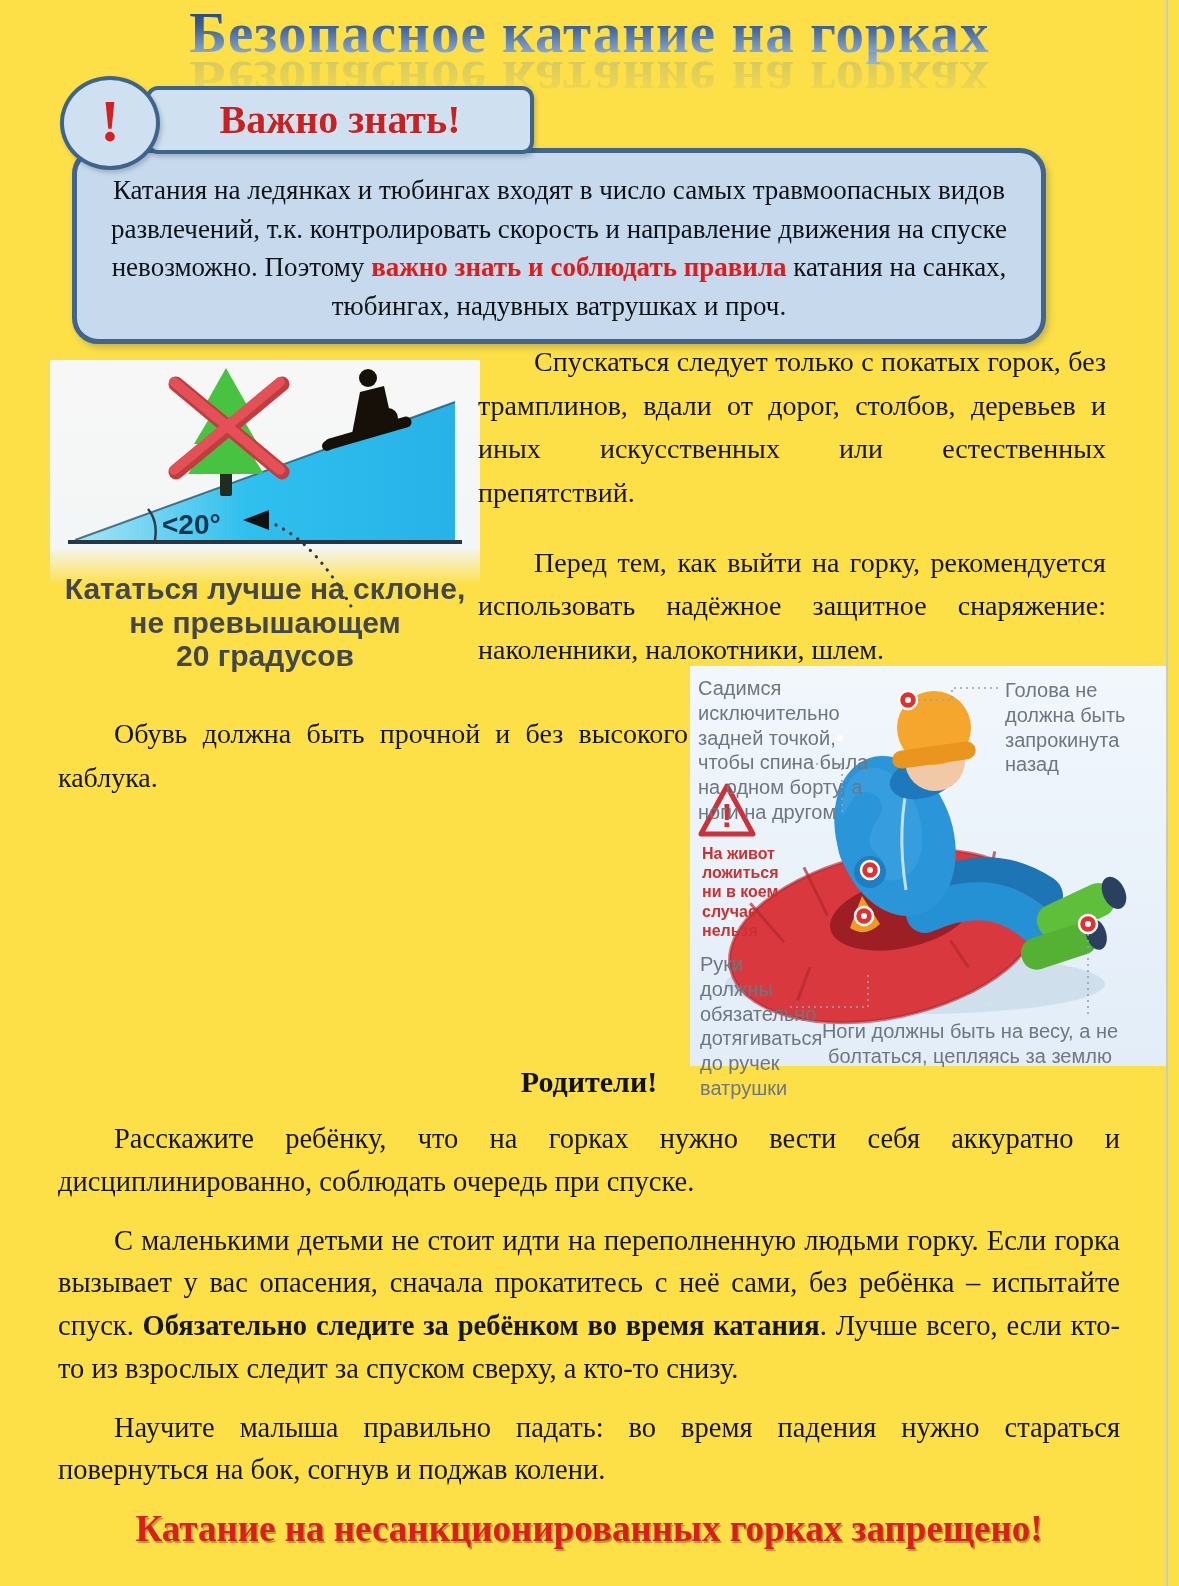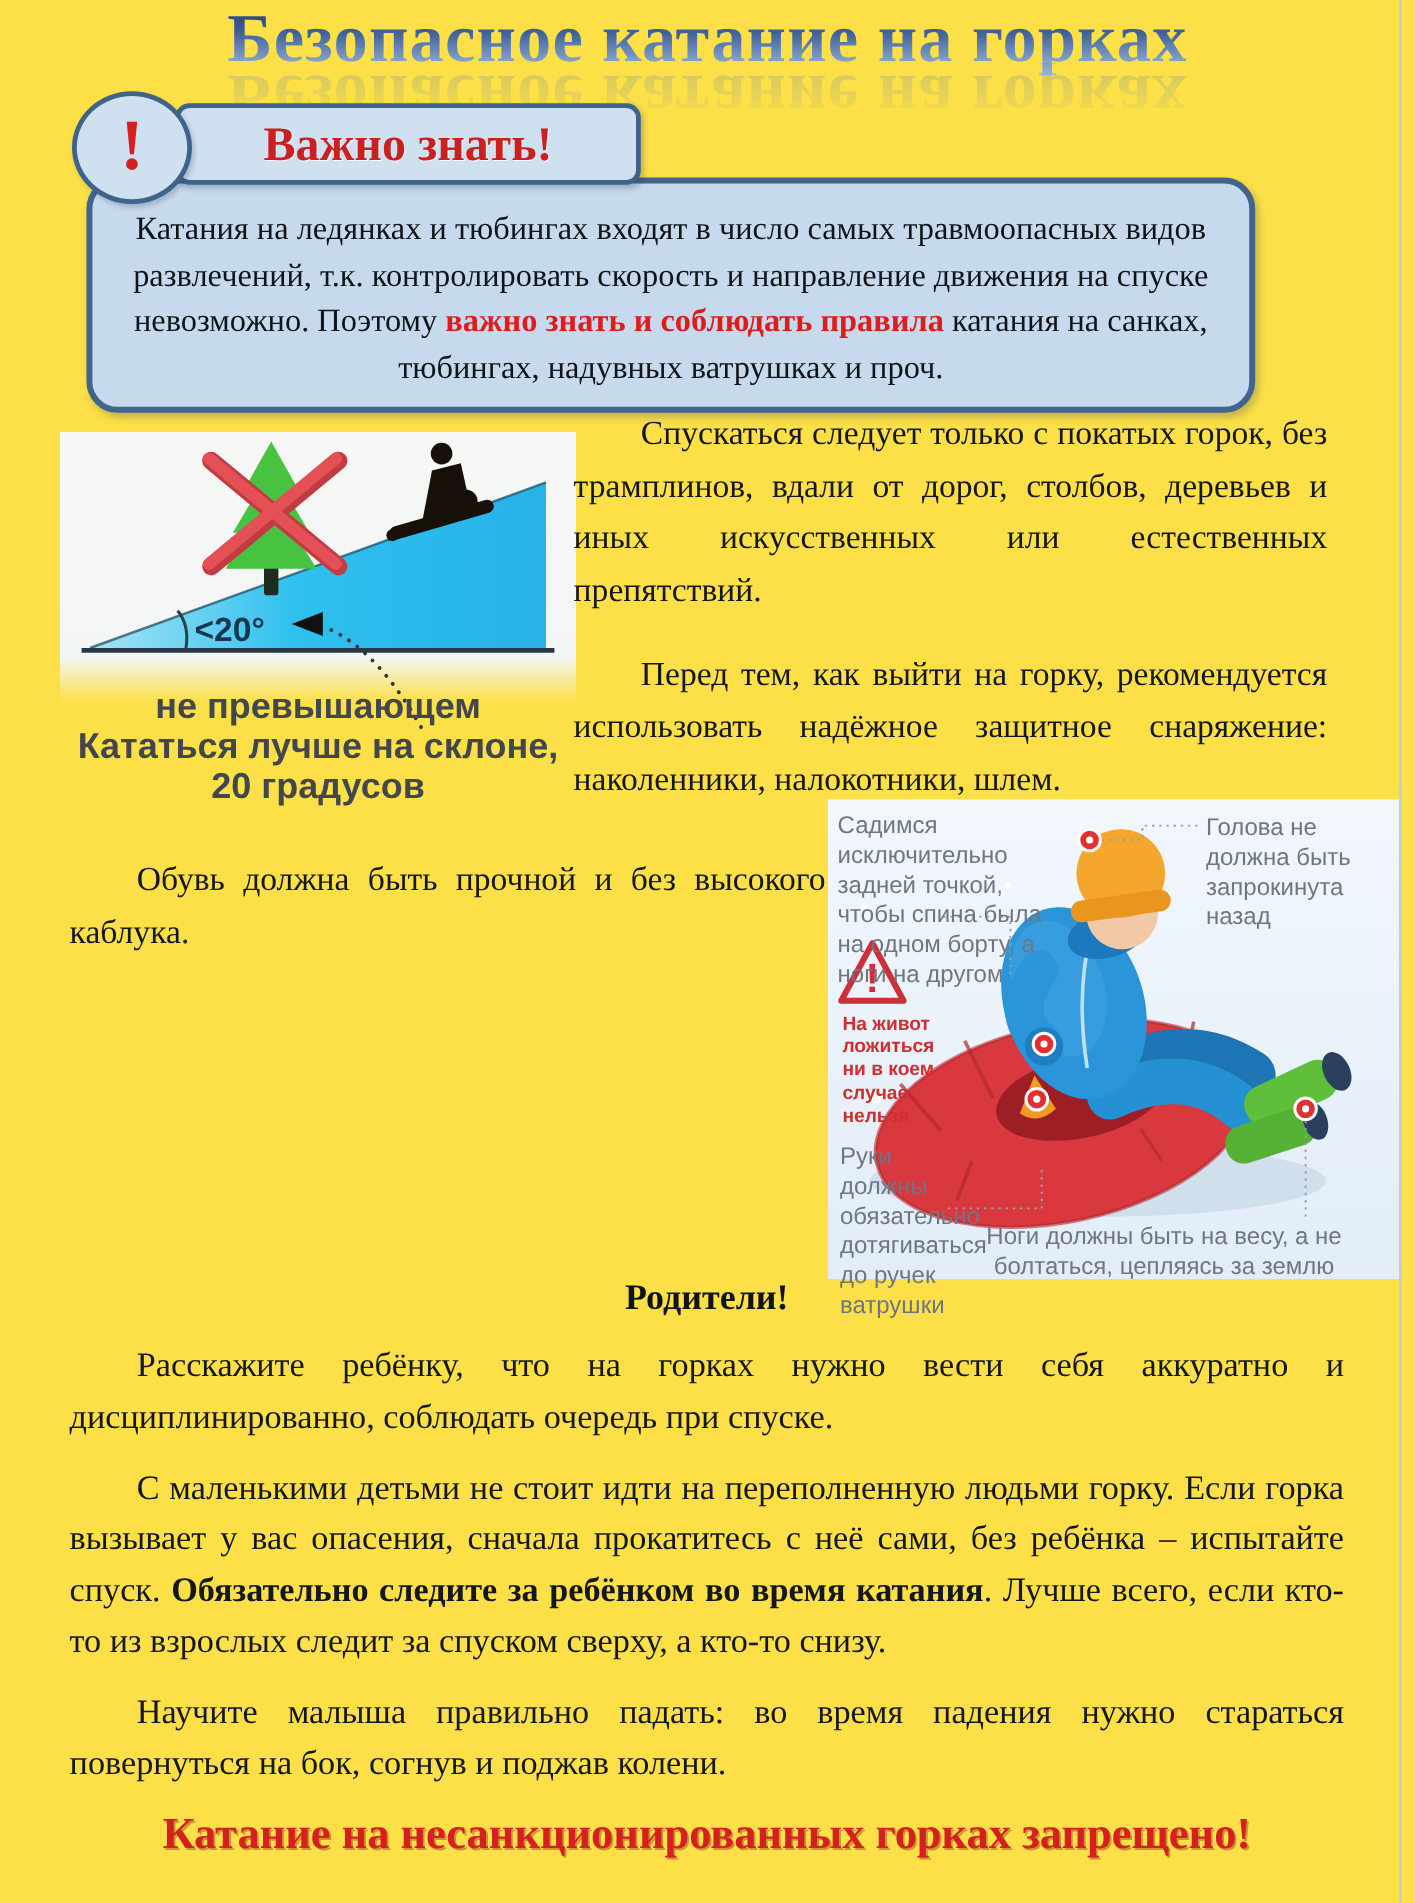--- a/index.html
+++ b/index.html
@@ -145,22 +145,22 @@
         <polygon points="302,74 342,62 334,26 310,32"></polygon>
         <circle cx="318" cy="18" r="9"></circle>
         <circle cx="338" cy="58" r="10"></circle>
       </g>
 
       <text x="112" y="174" font-family="Liberation Sans, sans-serif" font-size="28" font-weight="bold" fill="#12384f">&lt;20°</text>
       <polygon points="193,160 219,150 219,170" fill="#111"></polygon>
       <path d="M226,165 Q266,184 302,248" stroke="#333" stroke-width="3.2" fill="none" stroke-linecap="round" stroke-dasharray="0.1,8.5"></path>
     </svg>
     <div class="diagram-caption">
+      <div>Кататься лучше на склоне,</div>
       <div>не превышающем</div>
-      <div>Кататься лучше на склоне,</div>
       <div>20 градусов</div>
     </div>
   </div>
 
   <div class="col-right">
     <p class="para">Спускаться следует только с покатых горок, без трамплинов, вдали от дорог, столбов, деревьев и иных искусственных или естественных препятствий.</p>
     <p class="para">Перед тем, как выйти на горку, рекомендуется использовать надёжное защитное снаряжение: наколенники, налокотники, шлем.</p>
   </div>
 
   <div class="col-left">

